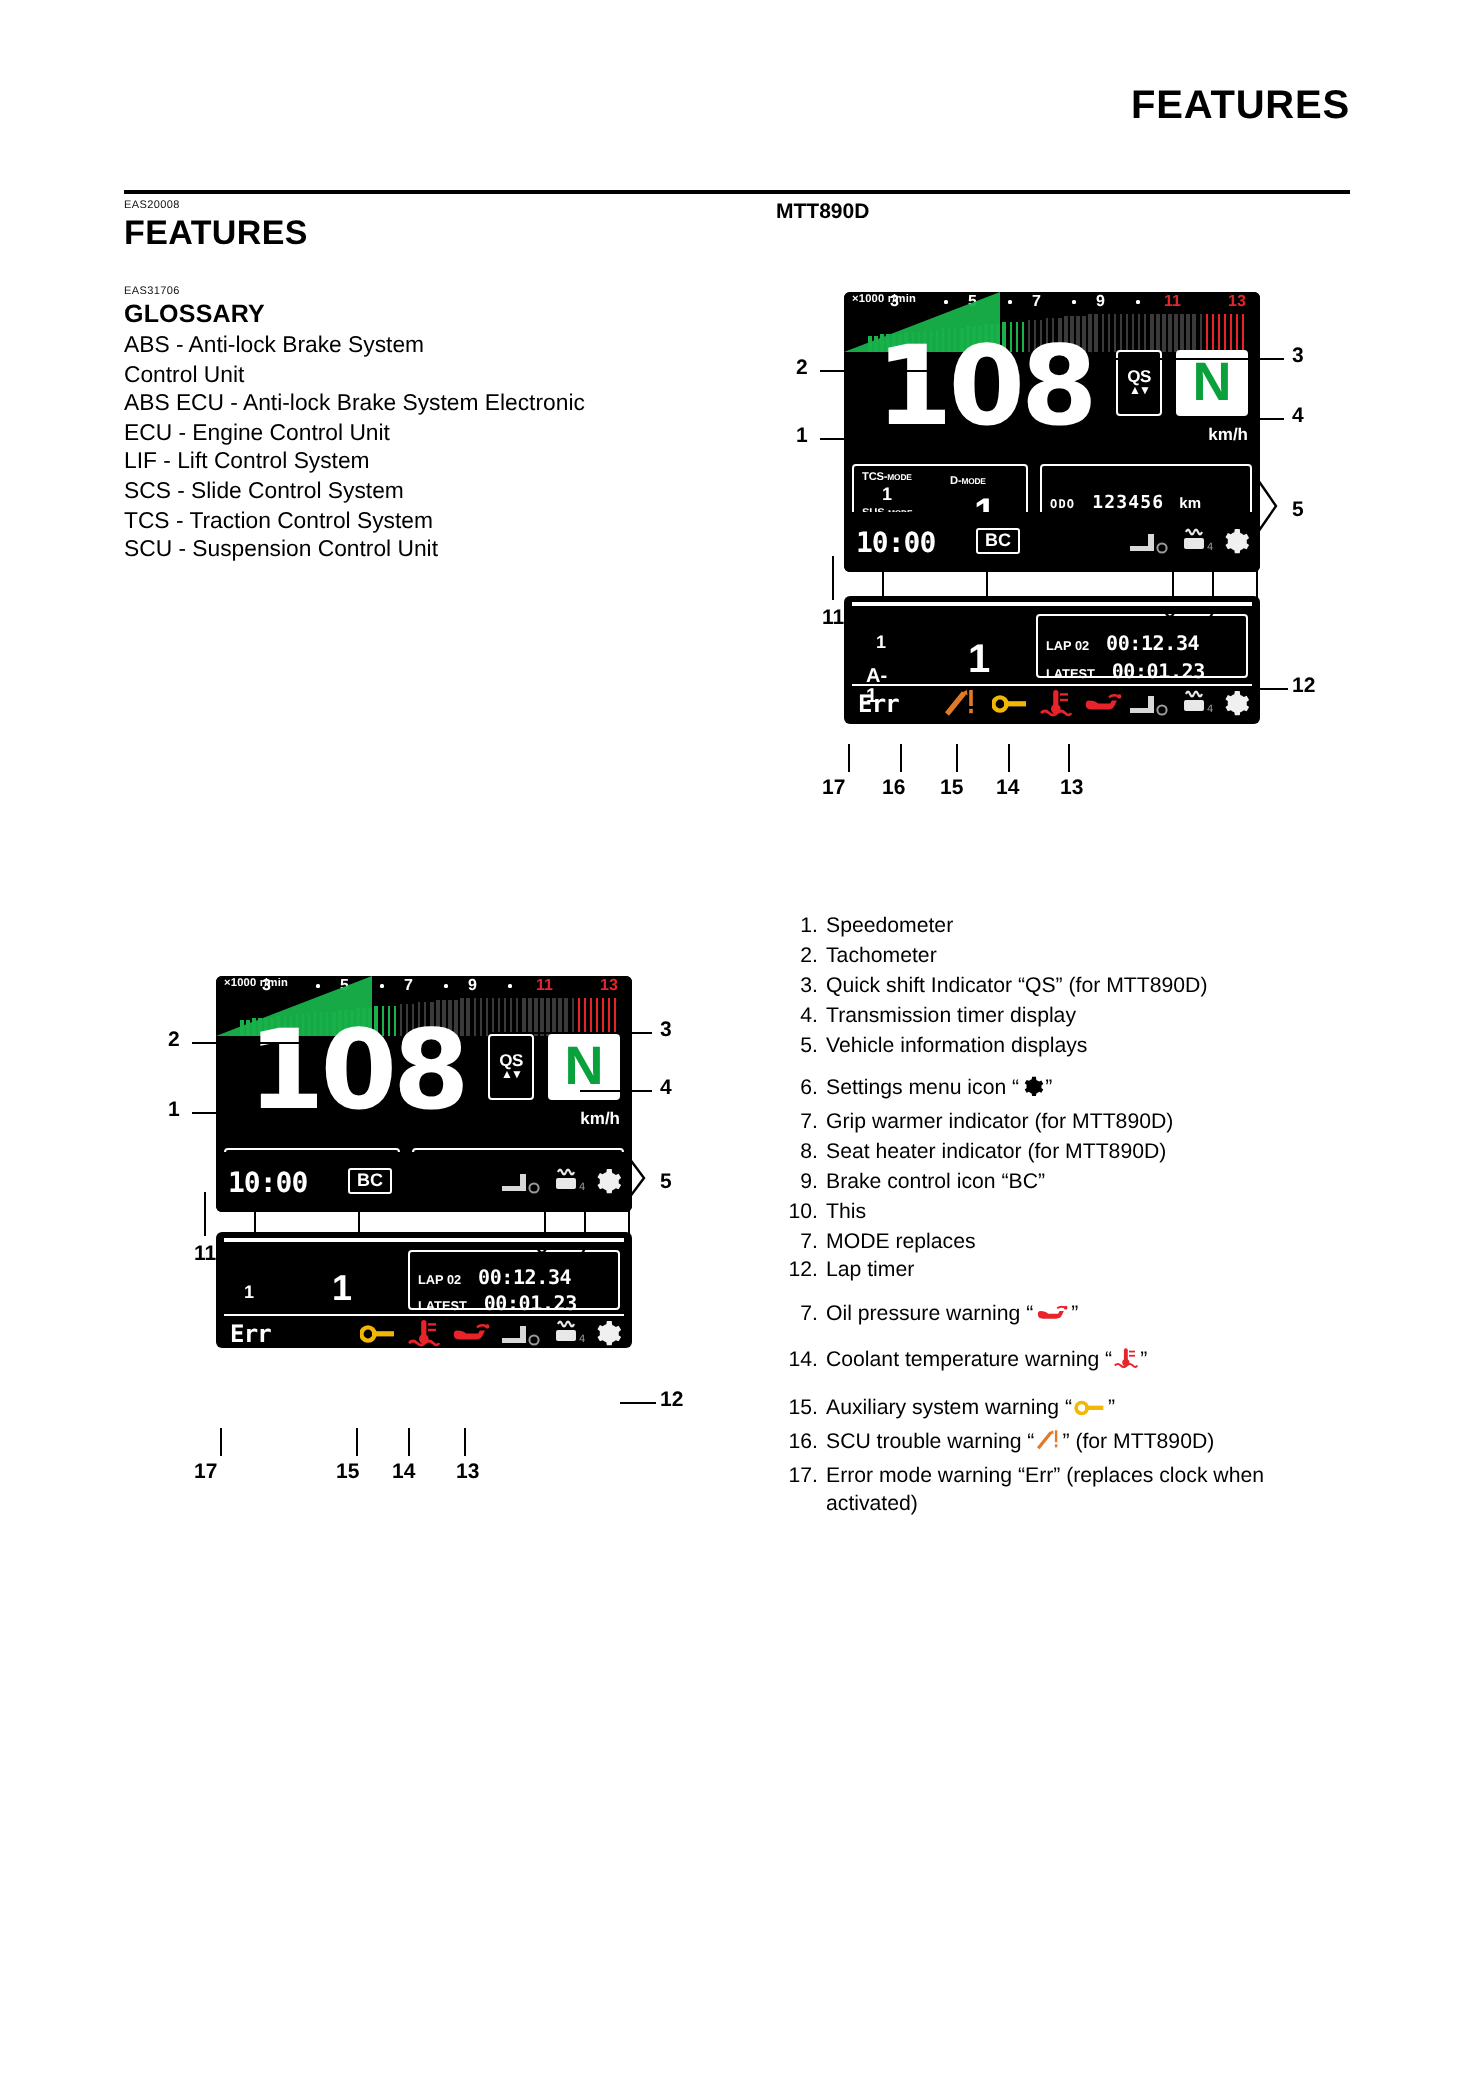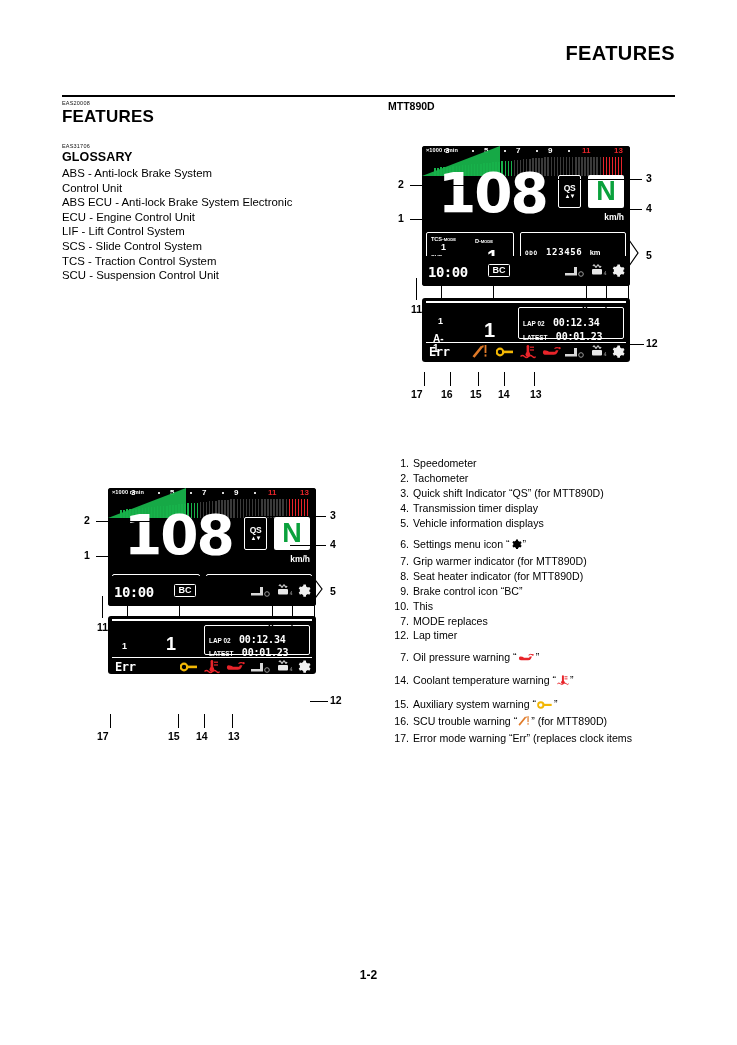--- a/index.html
+++ b/index.html
@@ -797,18 +797,21 @@
         <div class="lg-n">16.</div>
         <div class="lg-t">SCU trouble warning “<span class="ico-inline"><svg width="12" height="12" viewBox="0 0 16 15">
               <path d="M1.5 13 L10 2.5" stroke="#e07a28" stroke-width="2.2"></path>
               <path d="M9 2.4 L11.4 1 L11.8 3.6 Z" fill="#e07a28"></path>
               <rect x="12.6" y="1" width="1.6" height="8" fill="#e07a28"></rect>
               <rect x="12.6" y="10.4" width="1.6" height="2" fill="#e07a28"></rect>
             </svg></span>” (for MTT890D)</div>
       </div>
       <div class="lg-row">
         <div class="lg-n">17.</div>
-        <div class="lg-t">Error mode warning “Err” (replaces clock items</div>
+        <div class="lg-t">Error mode warning “Err” (replaces clock when</div>
+      </div>
+      <div class="lg-row">
+        <div class="lg-n"></div>
+        <div class="lg-t">activated)</div>
       </div>
     </div>
 
-  <div class="footer">1-2</div>
 </div>
 
 </body></html>

